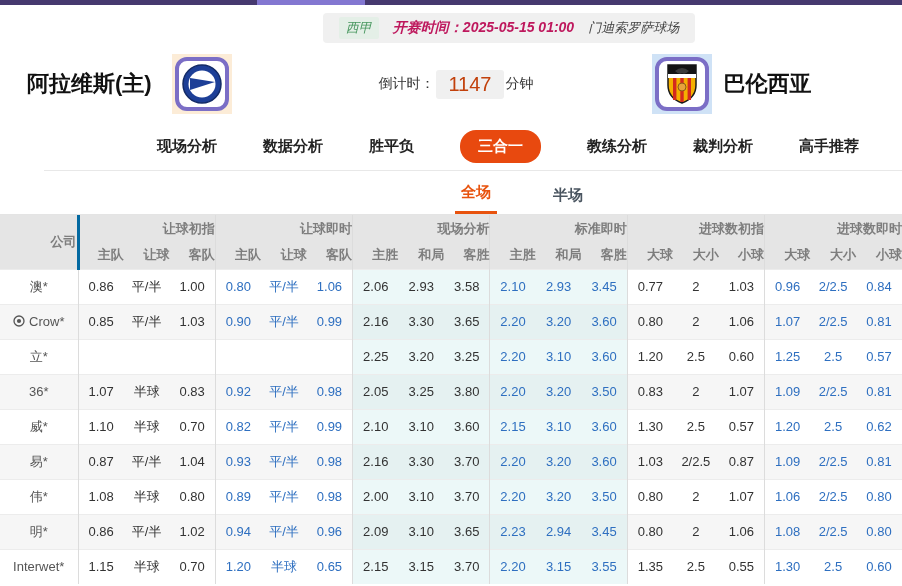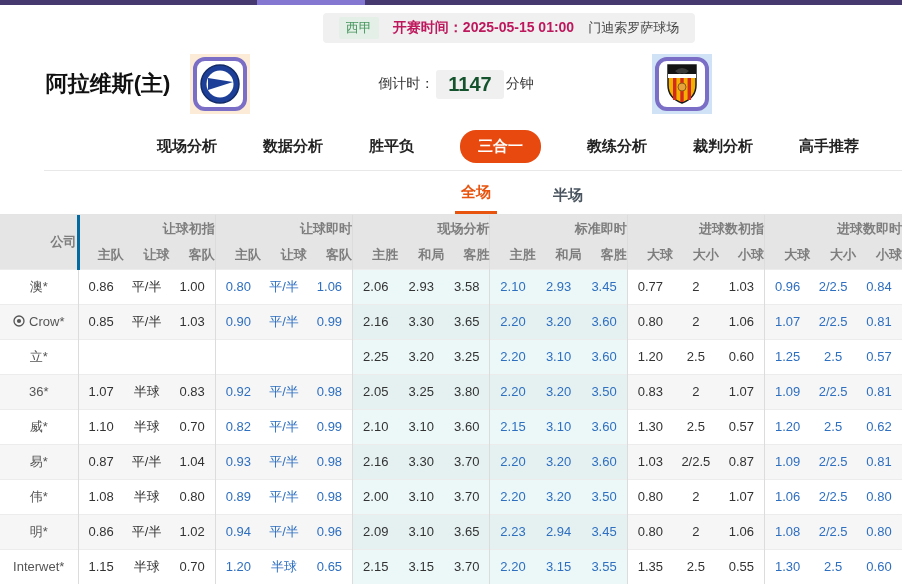--- a/index.html
+++ b/index.html
@@ -6,39 +6,39 @@
   html,body { width: 902px; height: 586px; overflow: hidden; background: #fff;
     font-family: "Liberation Sans", "DejaVu Sans", sans-serif; }
 
   
   .topbar { position: relative; height: 5px; background: #46396f; }
   .topbar .thumb { position: absolute; left: 257px; top: 0; width: 108px; height: 5px; background: #8377d1; }
 
   
   .info-row { display: flex; justify-content: center; align-items: center; height: 40px; padding-top: 6px; }
   .info-box { display: flex; align-items: center; gap: 14px; background: #f0f0f0; border-radius: 4px;
-    padding: 4px 16px; margin-left: 116px; }
+    padding: 4px 16px; margin-left: 116px; font-style: italic; }
   .league-badge { background: #e4efe7; color: #48975f; font-size: 13px; padding: 2px 7px; border-radius: 2px; }
   .kickoff { font-size: 14px; font-weight: bold; color: #be185d; }
   .venue { font-size: 13px; color: #444; }
 
   
   .teams-row { display: grid; grid-template-columns: 1fr auto 1fr; align-items: center; height: 78px; padding: 0 8px; }
   .team { display: flex; align-items: center; gap: 12px; }
-  .team.home { justify-content: flex-end; padding-right: 118px; gap: 20px; }
+  .team.home { justify-content: center; padding-right: 118px; gap: 20px; }
   .team.away { justify-content: flex-start; padding-left: 118px; }
   .team-name { font-size: 22px; font-weight: bold; color: #111; }
   .logo-wrap { padding: 3px; }
   .logo-wrap.home-bg { background: #fcecd7; }
   .logo-wrap.away-bg { background: #cfe2f6; }
   .logo-box { width: 54px; height: 54px; background: #fff; border: 4px solid #7b6ec6; border-radius: 12px;
     display: flex; align-items: center; justify-content: center; }
   .countdown { display: flex; align-items: center; gap: 2px; justify-self: center; margin-left: 10px;}
   .countdown-label, .countdown-unit { font-size: 14px; color: #333; }
-  .countdown-value { font-size: 20px; font-weight: bold; color: #14532d; background: #f0f0f0;
+  .countdown-value { font-size: 20px; font-weight: normal; color: #c2410c; background: #f0f0f0;
     padding: 3px 12px; border-radius: 3px; }
 
   
   .nav-row { display: flex; justify-content: center; align-items: center; gap: 46px; height: 48px;
     border-bottom: 1px solid #e8e8e8; padding-left: 130px; padding-right: 60px; margin-left: 44px; }
   .nav-tab { font-size: 15px; font-weight: bold; color: #222; cursor: pointer; white-space: nowrap; }
   .nav-tab.active { background: #e8490f; color: #fff; border-radius: 16px; padding: 7px 18px; }
 
   
   .subtab-row { display: flex; justify-content: center; gap: 50px; align-items: flex-end; height: 44px;
@@ -106,20 +106,21 @@
           <path d="M3,2 h28 v9 h-28 z" fill="#141414"></path>
           <path d="M10,8 q7,-6 14,0 q-4,4 -7,2 q-3,2 -7,-2 z" fill="#3b3b3b"></path>
           <rect x="3" y="11" width="28" height="4" fill="#ffffff"></rect>
           <rect x="8" y="15" width="3.4" height="22" fill="#d42a1e"></rect>
           <rect x="15.3" y="15" width="3.4" height="24" fill="#d42a1e"></rect>
           <rect x="22.6" y="15" width="3.4" height="22" fill="#d42a1e"></rect>
           <circle cx="17" cy="24" r="4" fill="#e8a23c" stroke="#8a5a18"></circle>
         </svg>
       </span>
     </span>
+    <span class="team-name" data-interactable="false">巴伦西亚</span>
   </div>
 </div>
 
 <div class="nav-row">
     <div class="nav-tab" data-interactable="true">现场分析</div>
     <div class="nav-tab" data-interactable="true">数据分析</div>
     <div class="nav-tab" data-interactable="true">胜平负</div>
     <div class="nav-tab active" data-interactable="true">三合一</div>
     <div class="nav-tab" data-interactable="true">教练分析</div>
     <div class="nav-tab" data-interactable="true">裁判分析</div>

